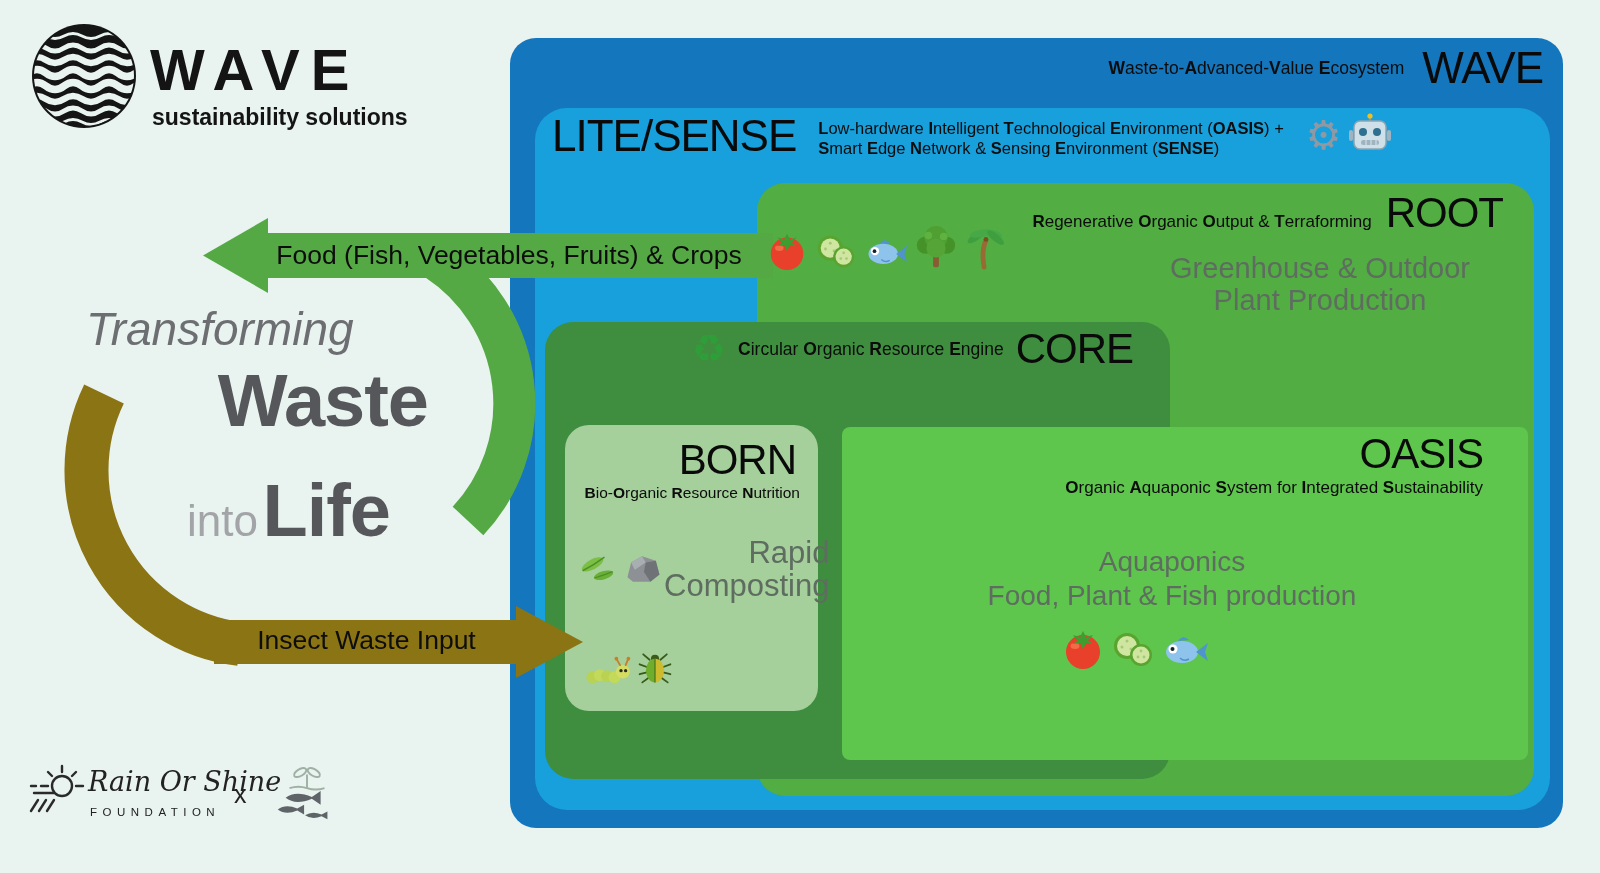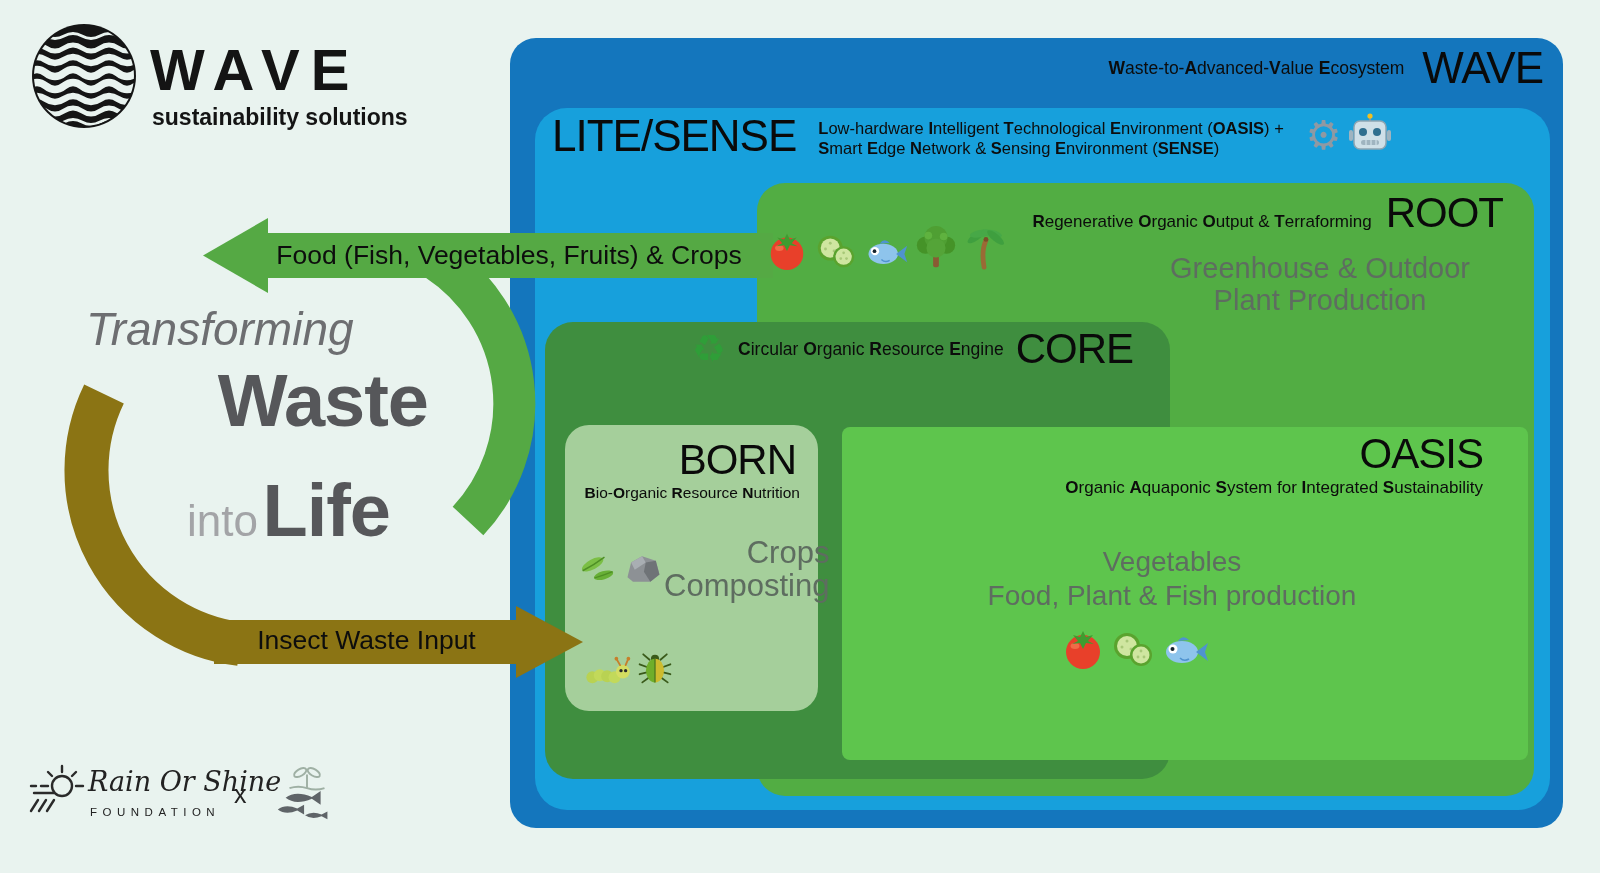--- a/index.html
+++ b/index.html
@@ -104,21 +104,21 @@
         </span>
         <span>
           <svg width="42" height="38" viewBox="0 0 46 40">
             <path d="M6 30 L10 14 L22 7 L37 12 L41 27 L31 35 L12 35 Z" fill="#8d9195"></path>
             <path d="M10 14 L22 7 L26 14 L14 22 Z" fill="#a9aeb3"></path>
             <path d="M26 14 L37 12 L41 27 L31 35 L24 24 Z" fill="#6f7377"></path>
           </svg>
         </span>
       </span>
       <span class="born-item gray" style="text-align:right;">
-        <span>Crops</span><br>
+        <span>Rapid</span><br>
         <span>Composting</span>
       </span>
     </div>
     <div class="born-row2">
       <span class="icon-pair">
         <span>
           <svg width="48" height="40" viewBox="0 0 52 42">
             <circle cx="8" cy="32" r="6.5" fill="#b9d252"></circle>
             <circle cx="16" cy="30" r="6.5" fill="#c2d95a"></circle>
             <circle cx="24" cy="31" r="6.5" fill="#b9d252"></circle>
@@ -142,21 +142,21 @@
           </svg>
         </span>
       </span>
     </div>
   </div>
 
   <div class="box box-oasis">
     <div class="big-title oasis-title">OASIS</div>
     <div class="sub oasis-sub"><b>O</b>rganic <b>A</b>quaponic <b>S</b>ystem for <b>I</b>ntegrated <b>S</b>ustainability</div>
     <div class="oasis-caption gray">
-      <span>Vegetables</span><br>
+      <span>Aquaponics</span><br>
       <span>Food, Plant &amp; Fish production</span>
     </div>
     <div class="oasis-emoji-row">
       <span>
         <svg width="46" height="46" viewBox="0 0 46 46">
           <circle cx="23" cy="27" r="17" fill="#e8402a"></circle>
           <ellipse cx="15" cy="21" rx="4.5" ry="3" fill="#f3764f" opacity="0.8"></ellipse>
           <path d="M23 6 L26 12 L33 10 L28 16 L34 19 L26 18 L23 24 L20 18 L12 19 L18 16 L13 10 L20 12 Z" fill="#3f9c2f"></path>
         </svg>
       </span>

